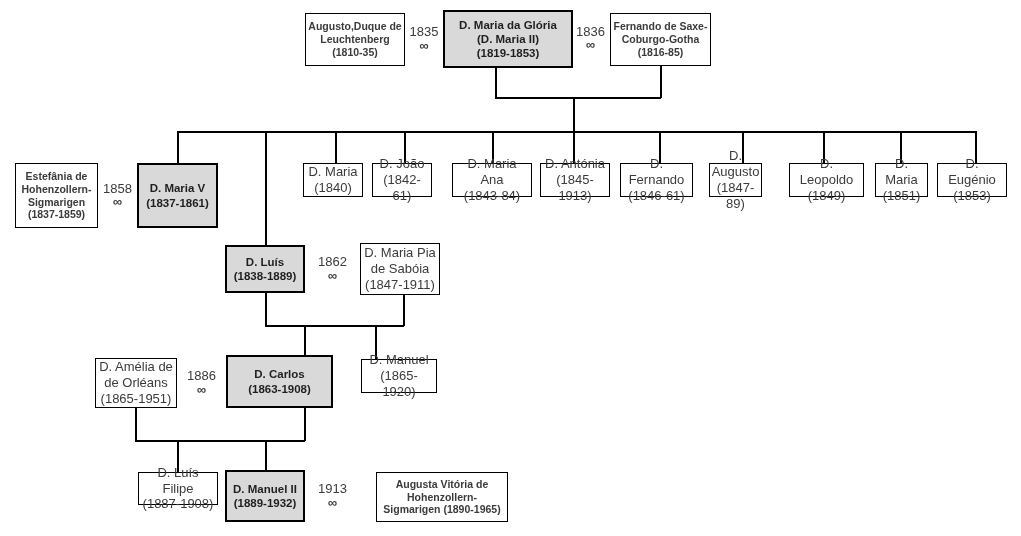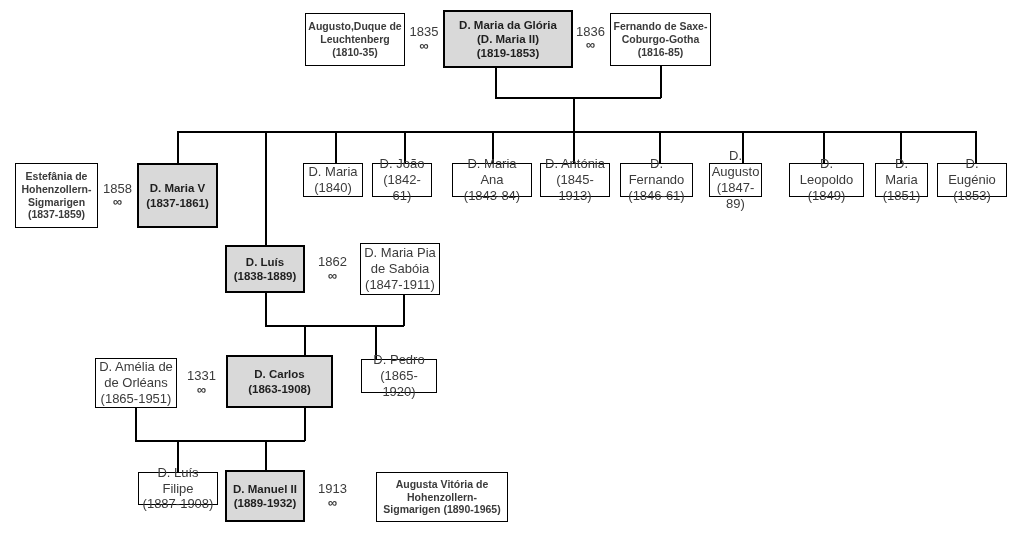--- a/index.html
+++ b/index.html
@@ -158,31 +158,31 @@
     <span class="bl">(1847-1911)</span>
   </div>
 
   <div class="box" style="left:95px;top:358px;width:82px;height:50px">
     <span class="bl">D. Amélia de</span>
     <span class="bl">de Orléans</span>
     <span class="bl">(1865-1951)</span>
   </div>
 
   <div class="marriage" style="left:177px;top:358px;width:49px;height:50px">
-    <span class="myear">1331</span>
+    <span class="myear">1886</span>
     <span class="msym">∞</span>
   </div>
 
   <div class="box shaded" style="left:226px;top:355px;width:107px;height:53px">
     <span class="bl">D. Carlos</span>
     <span class="bl">(1863-1908)</span>
   </div>
 
   <div class="box" style="left:361px;top:359px;width:76px;height:34px">
-    <span class="bl">D. Pedro</span>
+    <span class="bl">D. Manuel</span>
     <span class="bl">(1865-1920)</span>
   </div>
 
   <div class="box" style="left:138px;top:472px;width:80px;height:33px">
     <span class="bl">D. Luís Filipe</span>
     <span class="bl">(1887-1908)</span>
   </div>
 
   <div class="box shaded" style="left:225px;top:470px;width:80px;height:52px">
     <span class="bl">D. Manuel II</span>

